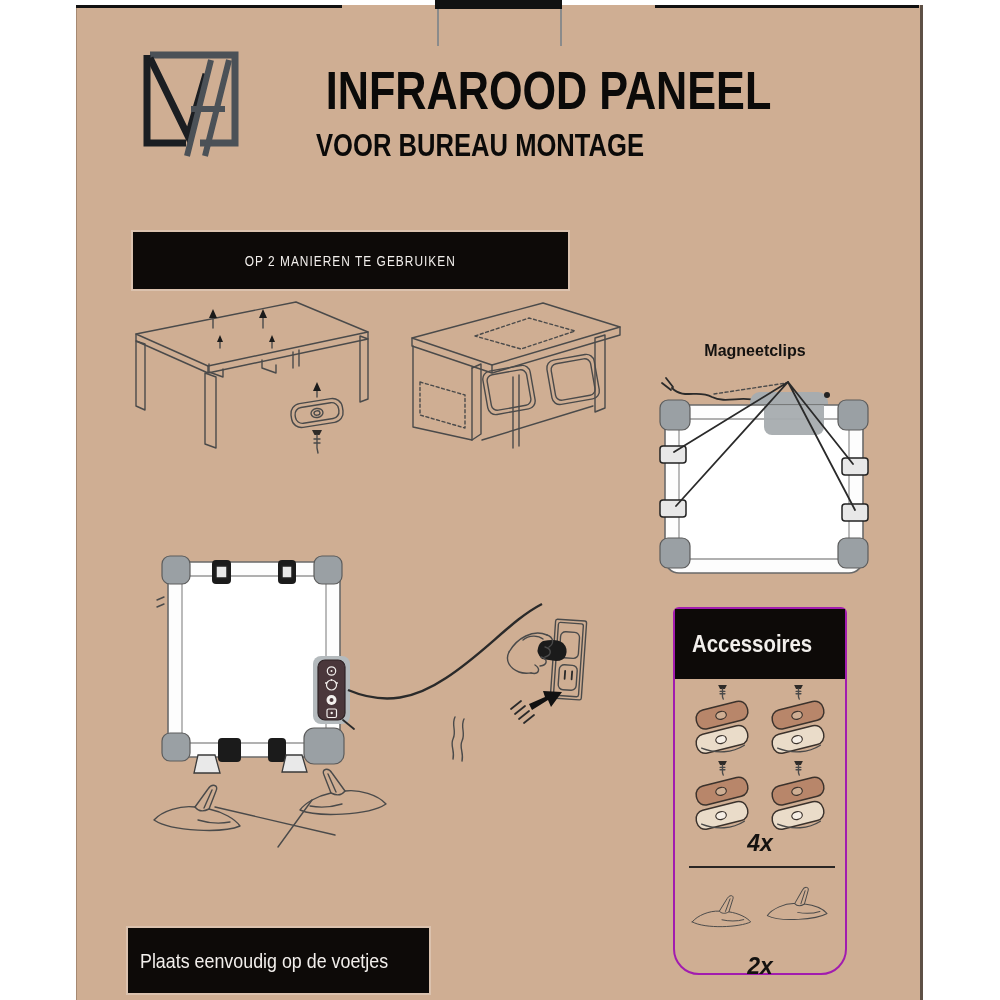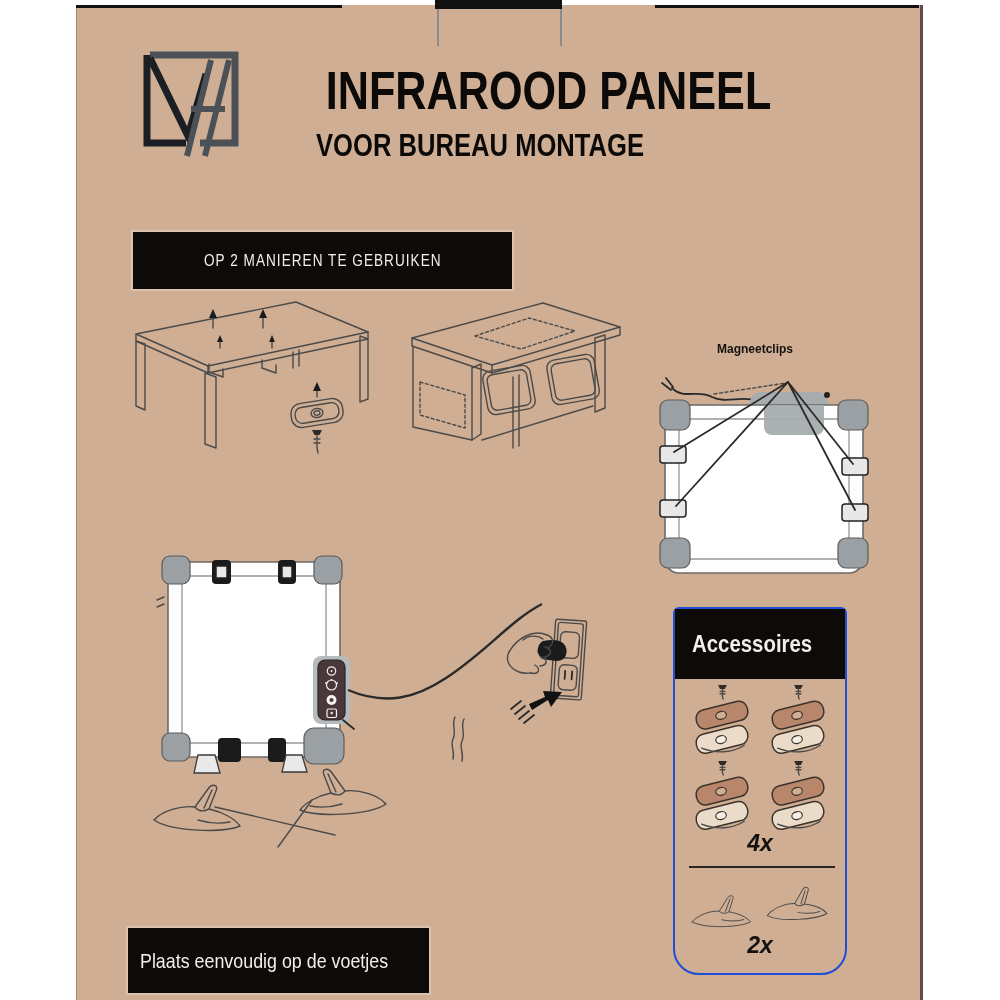--- a/index.html
+++ b/index.html
@@ -37,21 +37,21 @@
   .pad{fill:#b4babd;}
   .ctrl{fill:#4a373b;stroke:#2e2225;stroke-width:1.2;}
   .glyph{stroke:#f3f0ee;stroke-width:1.2;fill:none;}
   .scrw{fill:#2f2b28;}
   .plate-brown{fill:var(--accent-plate);stroke:#3b322c;stroke-width:1.5;}
   .hole-tan{fill:var(--background);stroke:#3b322c;stroke-width:1.2;}
   .plate-light{fill:#eadcc9;stroke:#3b322c;stroke-width:1.5;}
   .hole-light{fill:#f6efe6;stroke:#3b322c;stroke-width:1.2;}
   .logoblack{stroke:#1b1e22;fill:none;}
   .logogray{stroke:#4b5157;fill:none;}
-  #acc-box{border:2px solid #1d4ed8;border-radius:6px 6px 26px 26px;background:var(--background);}
+  #acc-box{border:2px solid #a21caf;border-radius:6px 6px 26px 26px;background:var(--background);}
   #acc-banner{background:var(--banner);color:var(--banner-text);display:flex;align-items:center;font-weight:bold;font-size:24px;}
   #acc-banner span{display:inline-block;transform:scaleX(.85);transform-origin:left center;padding-left:20px;white-space:nowrap;}
   .divider{background:#2a2624;}
 </style>
 </head>
 <body>
 
 <div id="canvas">
 
   <svg width="0" height="0" style="position:absolute">
@@ -87,21 +87,21 @@
   <svg class="abs" style="left:138px;top:46px" width="106" height="112" viewBox="0 0 106 112">
     <path class="logogray" stroke-width="7" d="M12,9 H97 V97 H62"></path>
     <path class="logoblack" stroke-width="7" d="M9,9 V97 H48"></path>
     <path class="logoblack" stroke-width="7" d="M12,12 L50,90 L68,28"></path>
     <path class="logogray" stroke-width="6" d="M73,14 L49,110 M91,14 L67,110 M53,63 H87"></path>
   </svg>
 
   <div class="abs title" style="left:270px;top:128px;width:420px;font-size:32px;line-height:34px;"><span>VOOR BUREAU MONTAGE</span></div>
   <div class="abs title" style="left:270px;top:62px;width:420px;font-size:54px;line-height:56px;"><span>INFRAROOD PANEEL</span></div>
 
-  <div class="abs banner center" style="left:133px;top:232px;width:379px;height:57px;font-size:16px;letter-spacing:1.2px;">
+  <div class="abs banner center" style="left:133px;top:232px;width:435px;height:57px;font-size:14px;letter-spacing:1.2px;">
     <span>OP 2 MANIEREN TE GEBRUIKEN</span>
   </div>
 
   <svg class="abs" style="left:100px;top:296px" width="320" height="170" viewBox="0 0 320 170">
     <path class="art" d="M36,38 L196,6 L268,36 L108,70 Z"></path>
     <path class="art" d="M36,38 L36,45 L108,77 L108,70 M108,77 L268,43 L268,36"></path>
     <path class="art" d="M36,45 L36,110 L45,114 L45,48 Z"></path>
     <path class="art" d="M105,77 L105,148 L116,152 L116,81 Z"></path>
     <path class="art" d="M260,40 L260,106 L268,103 L268,43 Z"></path>
     <path class="art" d="M193,56 L193,72 M199,54 L199,70"></path>
@@ -136,21 +136,21 @@
       <rect x="86" y="72" width="40" height="36" rx="6" class="art" stroke-width="1"></rect>
     </g>
     <g transform="rotate(-10 170 79)">
       <rect x="146" y="57" width="48" height="45" rx="8" class="art"></rect>
       <rect x="150" y="61" width="40" height="37" rx="6" class="art" stroke-width="1"></rect>
     </g>
     <path class="art" d="M192,38 L192,112 L202,108 L202,35 Z"></path>
     <path class="art" d="M79,140 L190,106"></path>
   </svg>
 
-  <div class="abs lbl" style="left:645px;top:342px;width:220px;font-size:12px;">
+  <div class="abs lbl" style="left:645px;top:342px;width:220px;font-size:16px;">
     <span>Magneetclips</span>
   </div>
 
   <svg class="abs" style="left:652px;top:372px" width="225" height="215" viewBox="0 0 225 215">
     <g>
       <path class="art2" d="M14,6 l7,9 M10,11 l9,7"></path>
       <path class="art2" d="M20,16 C32,28 46,17 60,25 C74,32 90,23 106,29 C116,32 124,30 132,24"></path>
       <path class="art dash" d="M62,22 L134,11"></path>
     </g>
     <path class="blob" d="M108,20 h58 a10,10 0 0 1 10,10 v24 a10,10 0 0 1 -10,10 h-58 a10,10 0 0 1 -10,-10 v-24 a10,10 0 0 1 10,-10 Z"></path>
@@ -266,21 +266,21 @@
   </div>
   <div class="abs divider" style="left:689px;top:866px;width:146px;height:2px;"></div>
   <svg class="abs" style="left:686px;top:876px" width="150" height="74" viewBox="0 0 150 74">
     <g transform="rotate(-4 36 44)">
         <use href="#footshape" x="2" y="14" width="68" height="42"></use>
       </g>
     <g transform="rotate(-6 110 30)">
         <use href="#footshape" x="76" y="6" width="70" height="43"></use>
       </g>
   </svg>
-  <div class="abs count" style="left:673px;top:932px;width:174px;">
+  <div class="abs count" style="left:673px;top:953px;width:174px;">
     <span>2x</span>
   </div>
 
   <div class="abs banner" style="left:128px;top:928px;width:301px;height:65px;font-size:21px;padding-left:12px;box-sizing:border-box;">
     <span>Plaats eenvoudig op de voetjes</span>
   </div>
 
 </div>
 
 </body></html>

